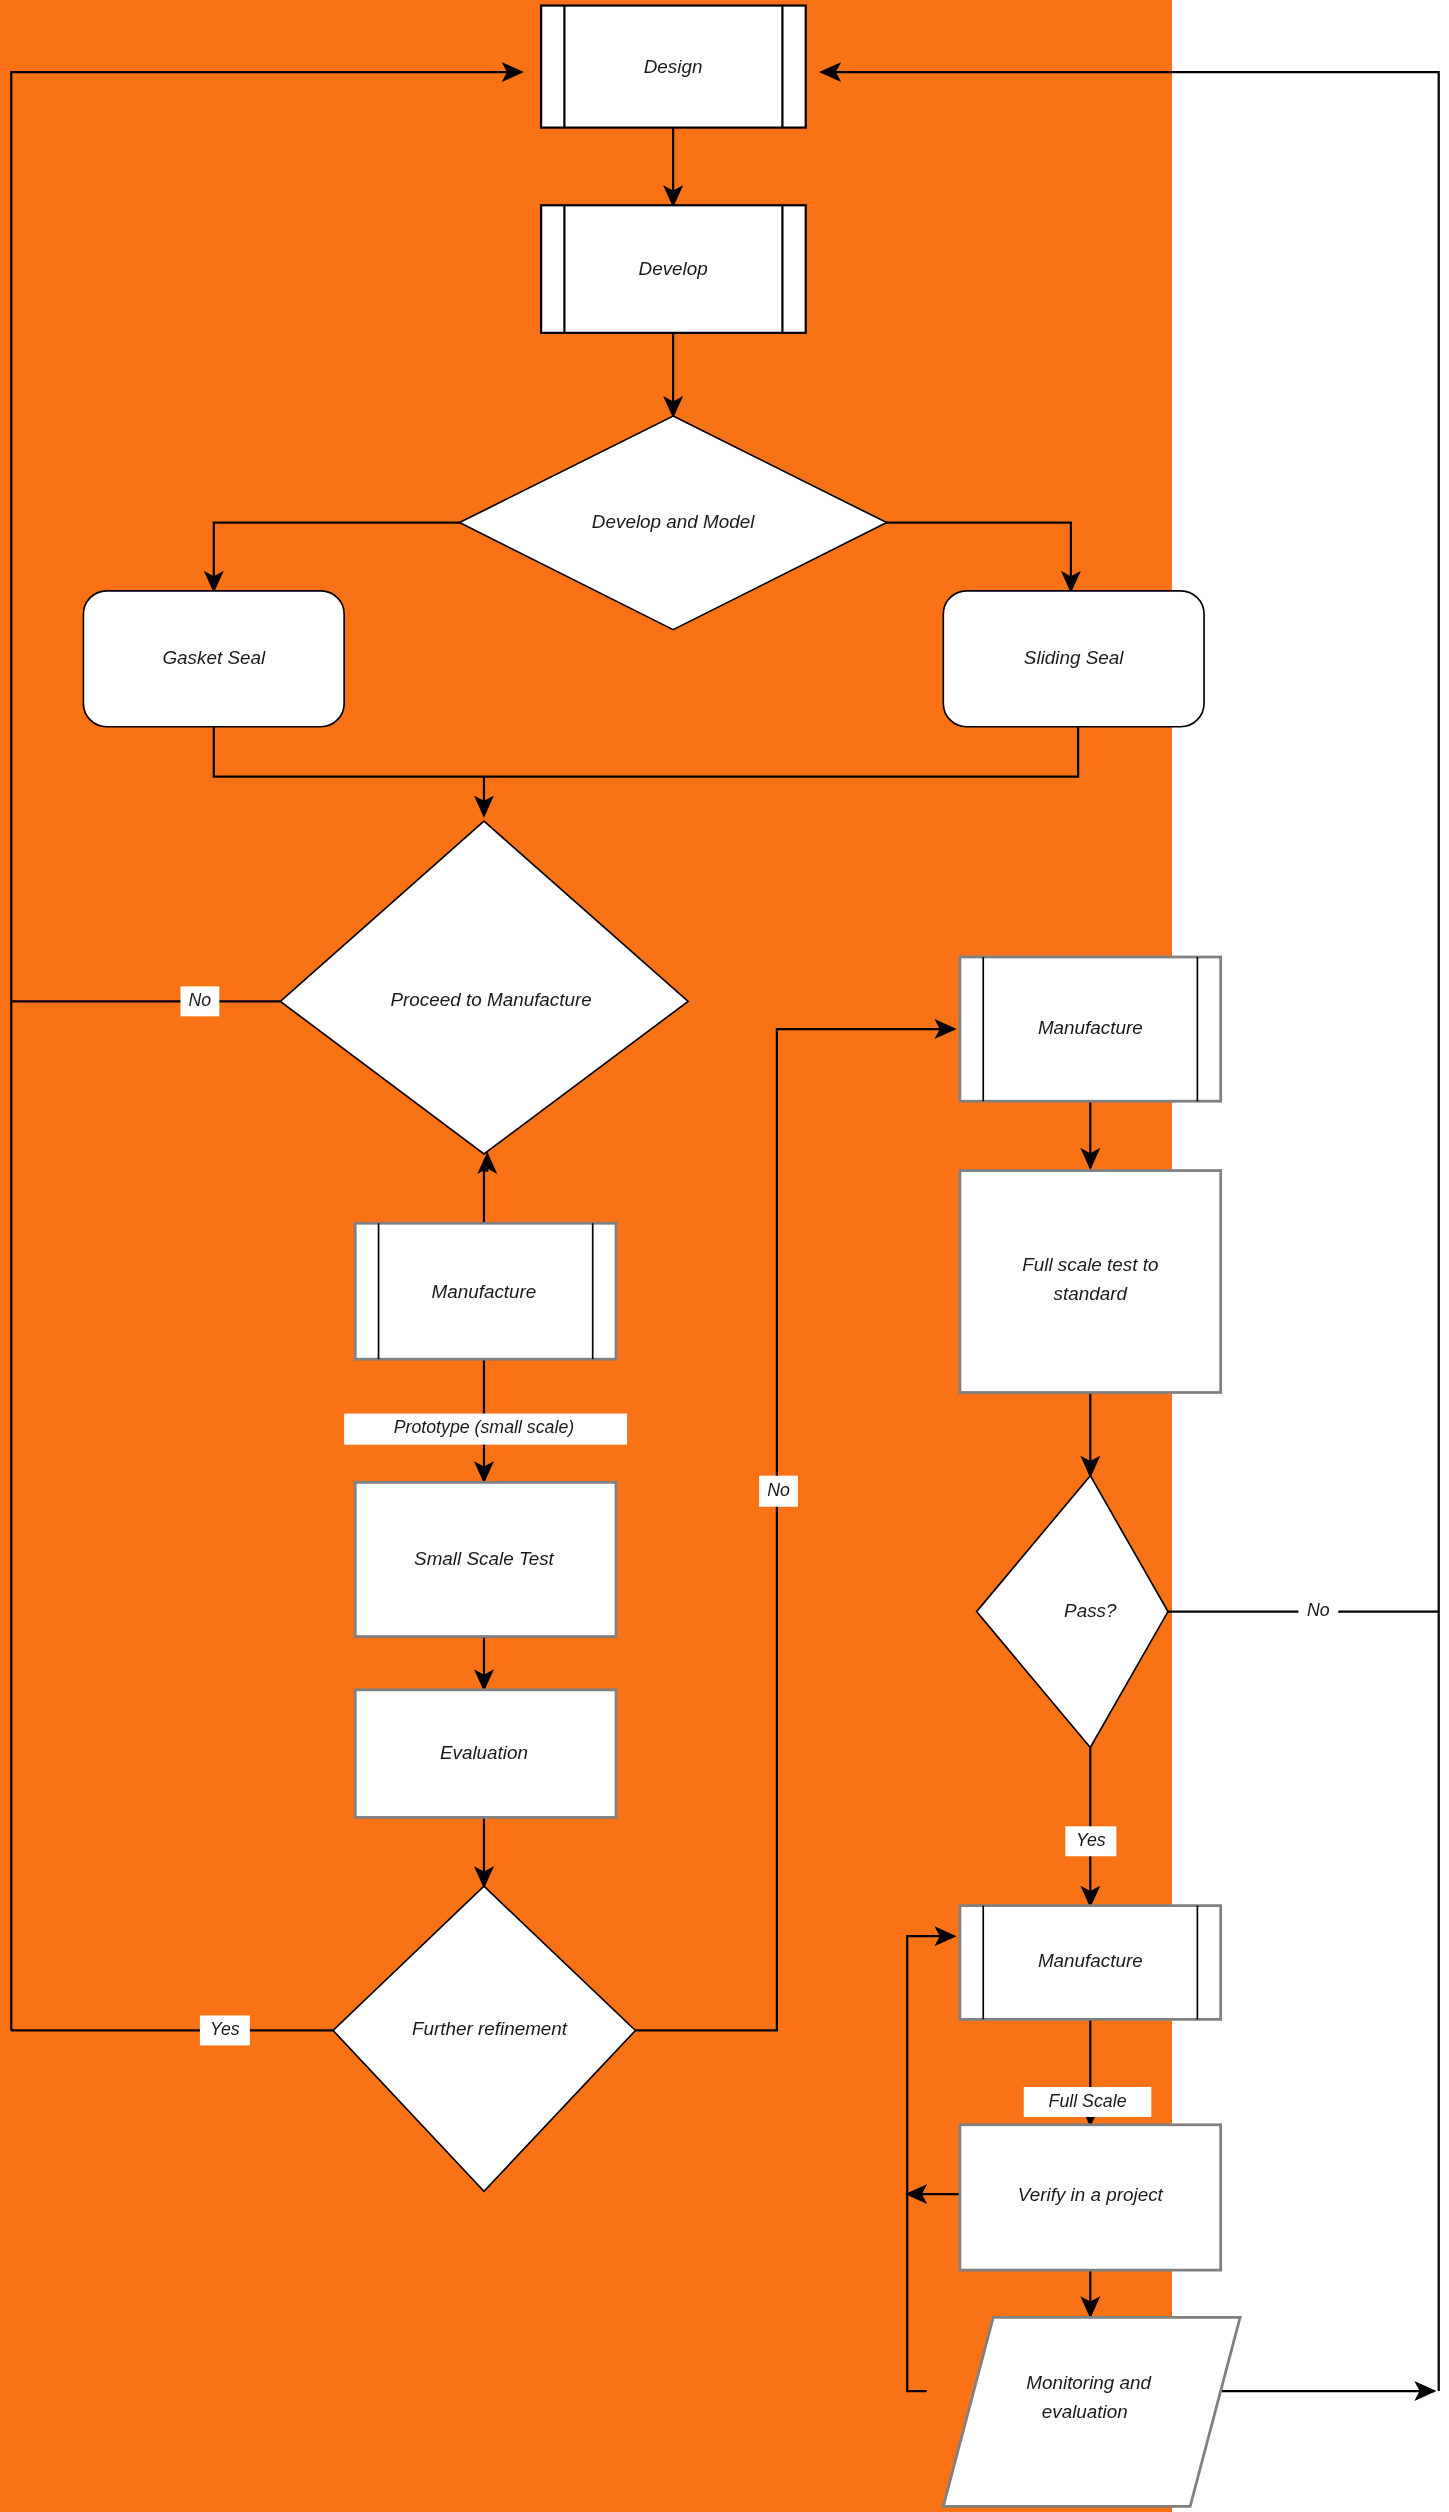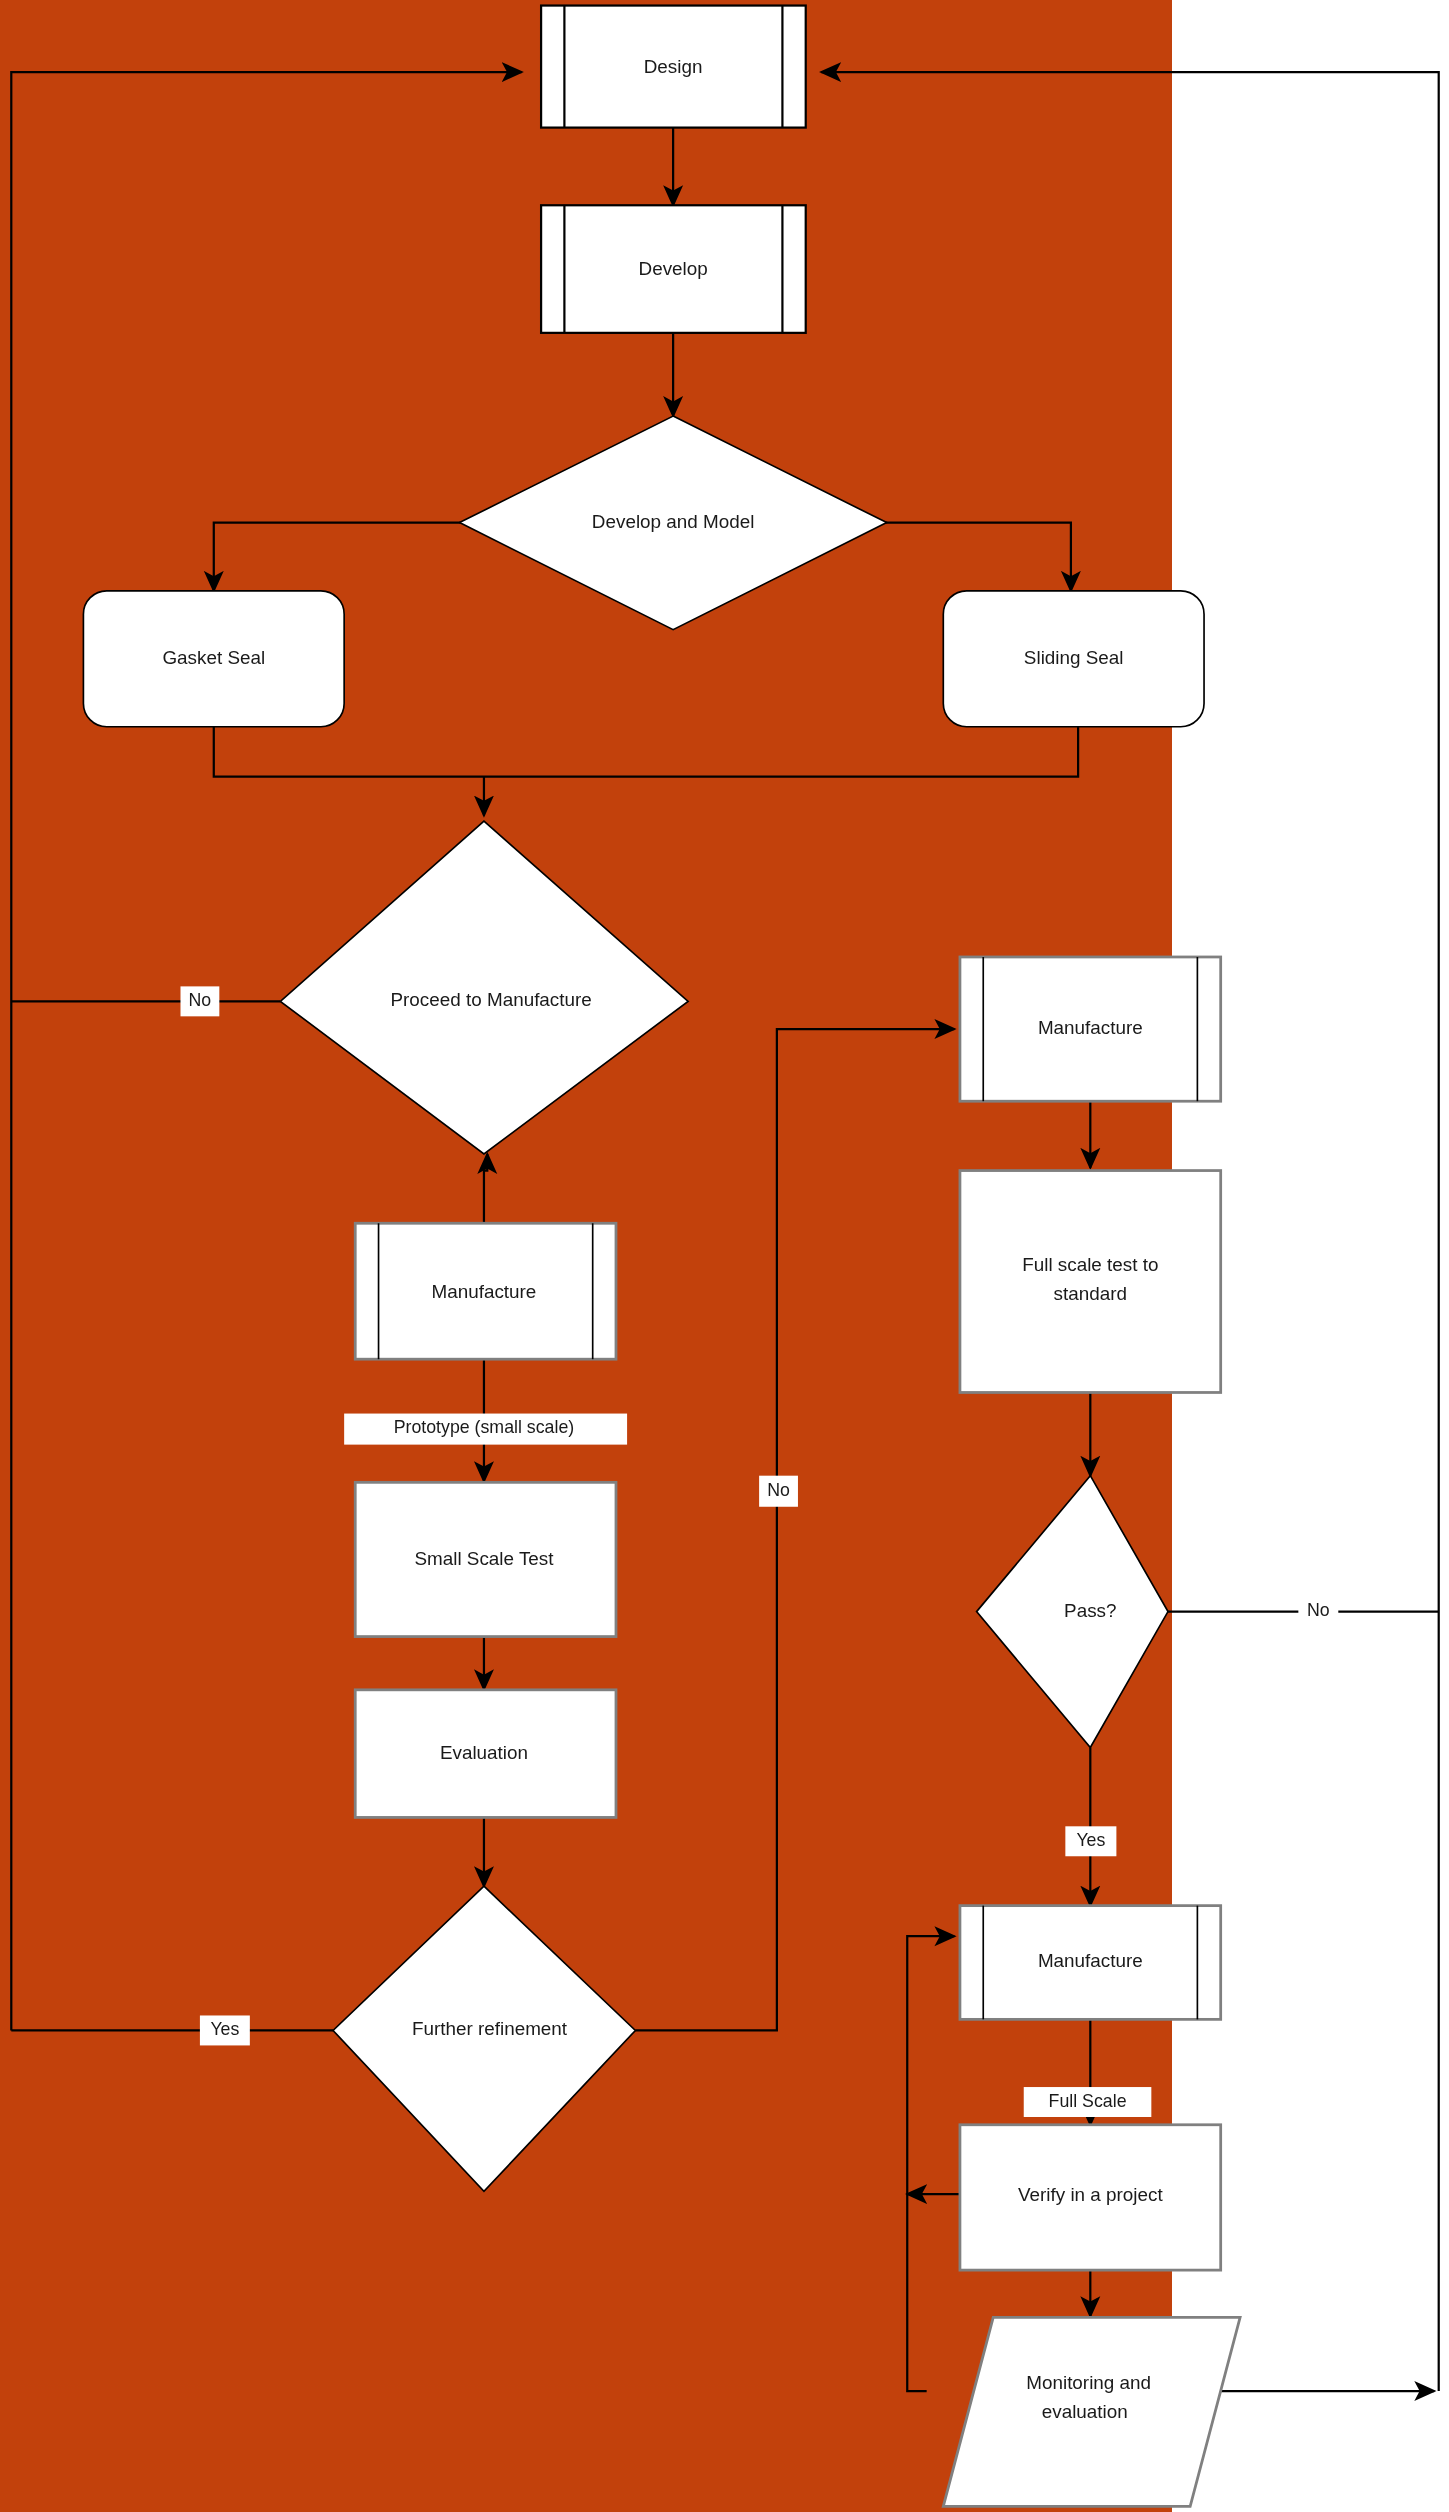--- a/index.html
+++ b/index.html
@@ -4,22 +4,23 @@
 <style>
   html, body {
     margin: 0;
     padding: 0;
     background: #ffffff;
   }
   #diagram-root {
     position: relative;
     width: 1172px;
     height: 2512px;
-    background: #c2410c;
+    background: #f97316;
     font-family: "Liberation Sans", sans-serif;
+    font-style: italic;
   }
   svg#flowchart {
     display: block;
     width: 1450px;
     height: 2512px;
   }
   .node-shape {
     fill: #ffffff;
     stroke: #000000;
     stroke-width: 4;

